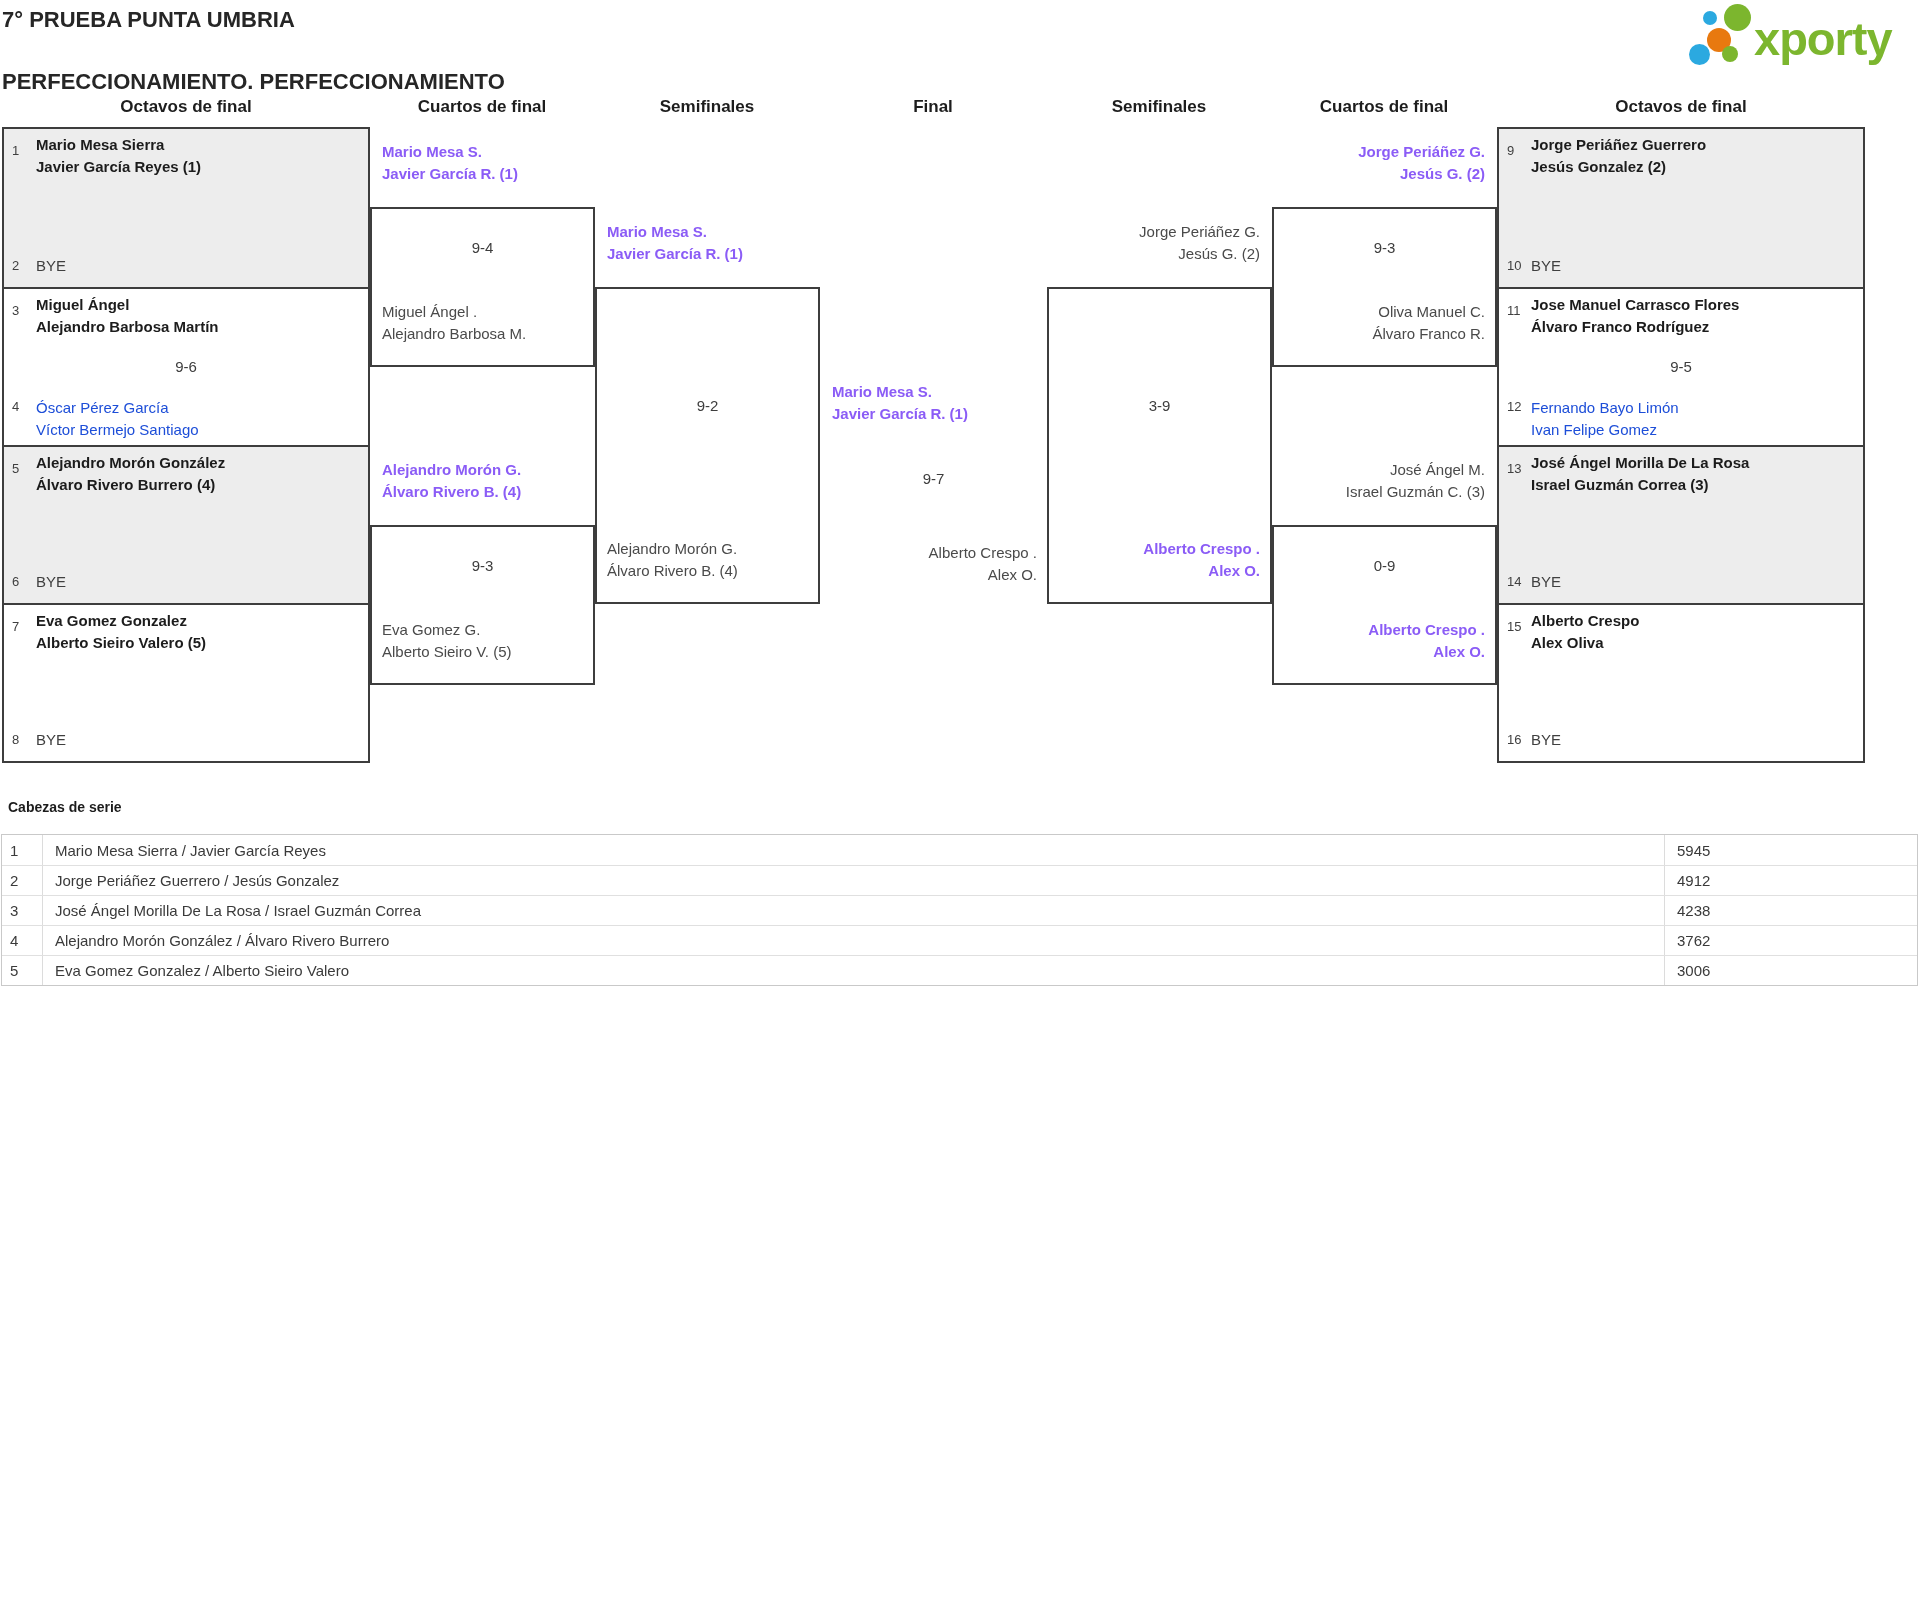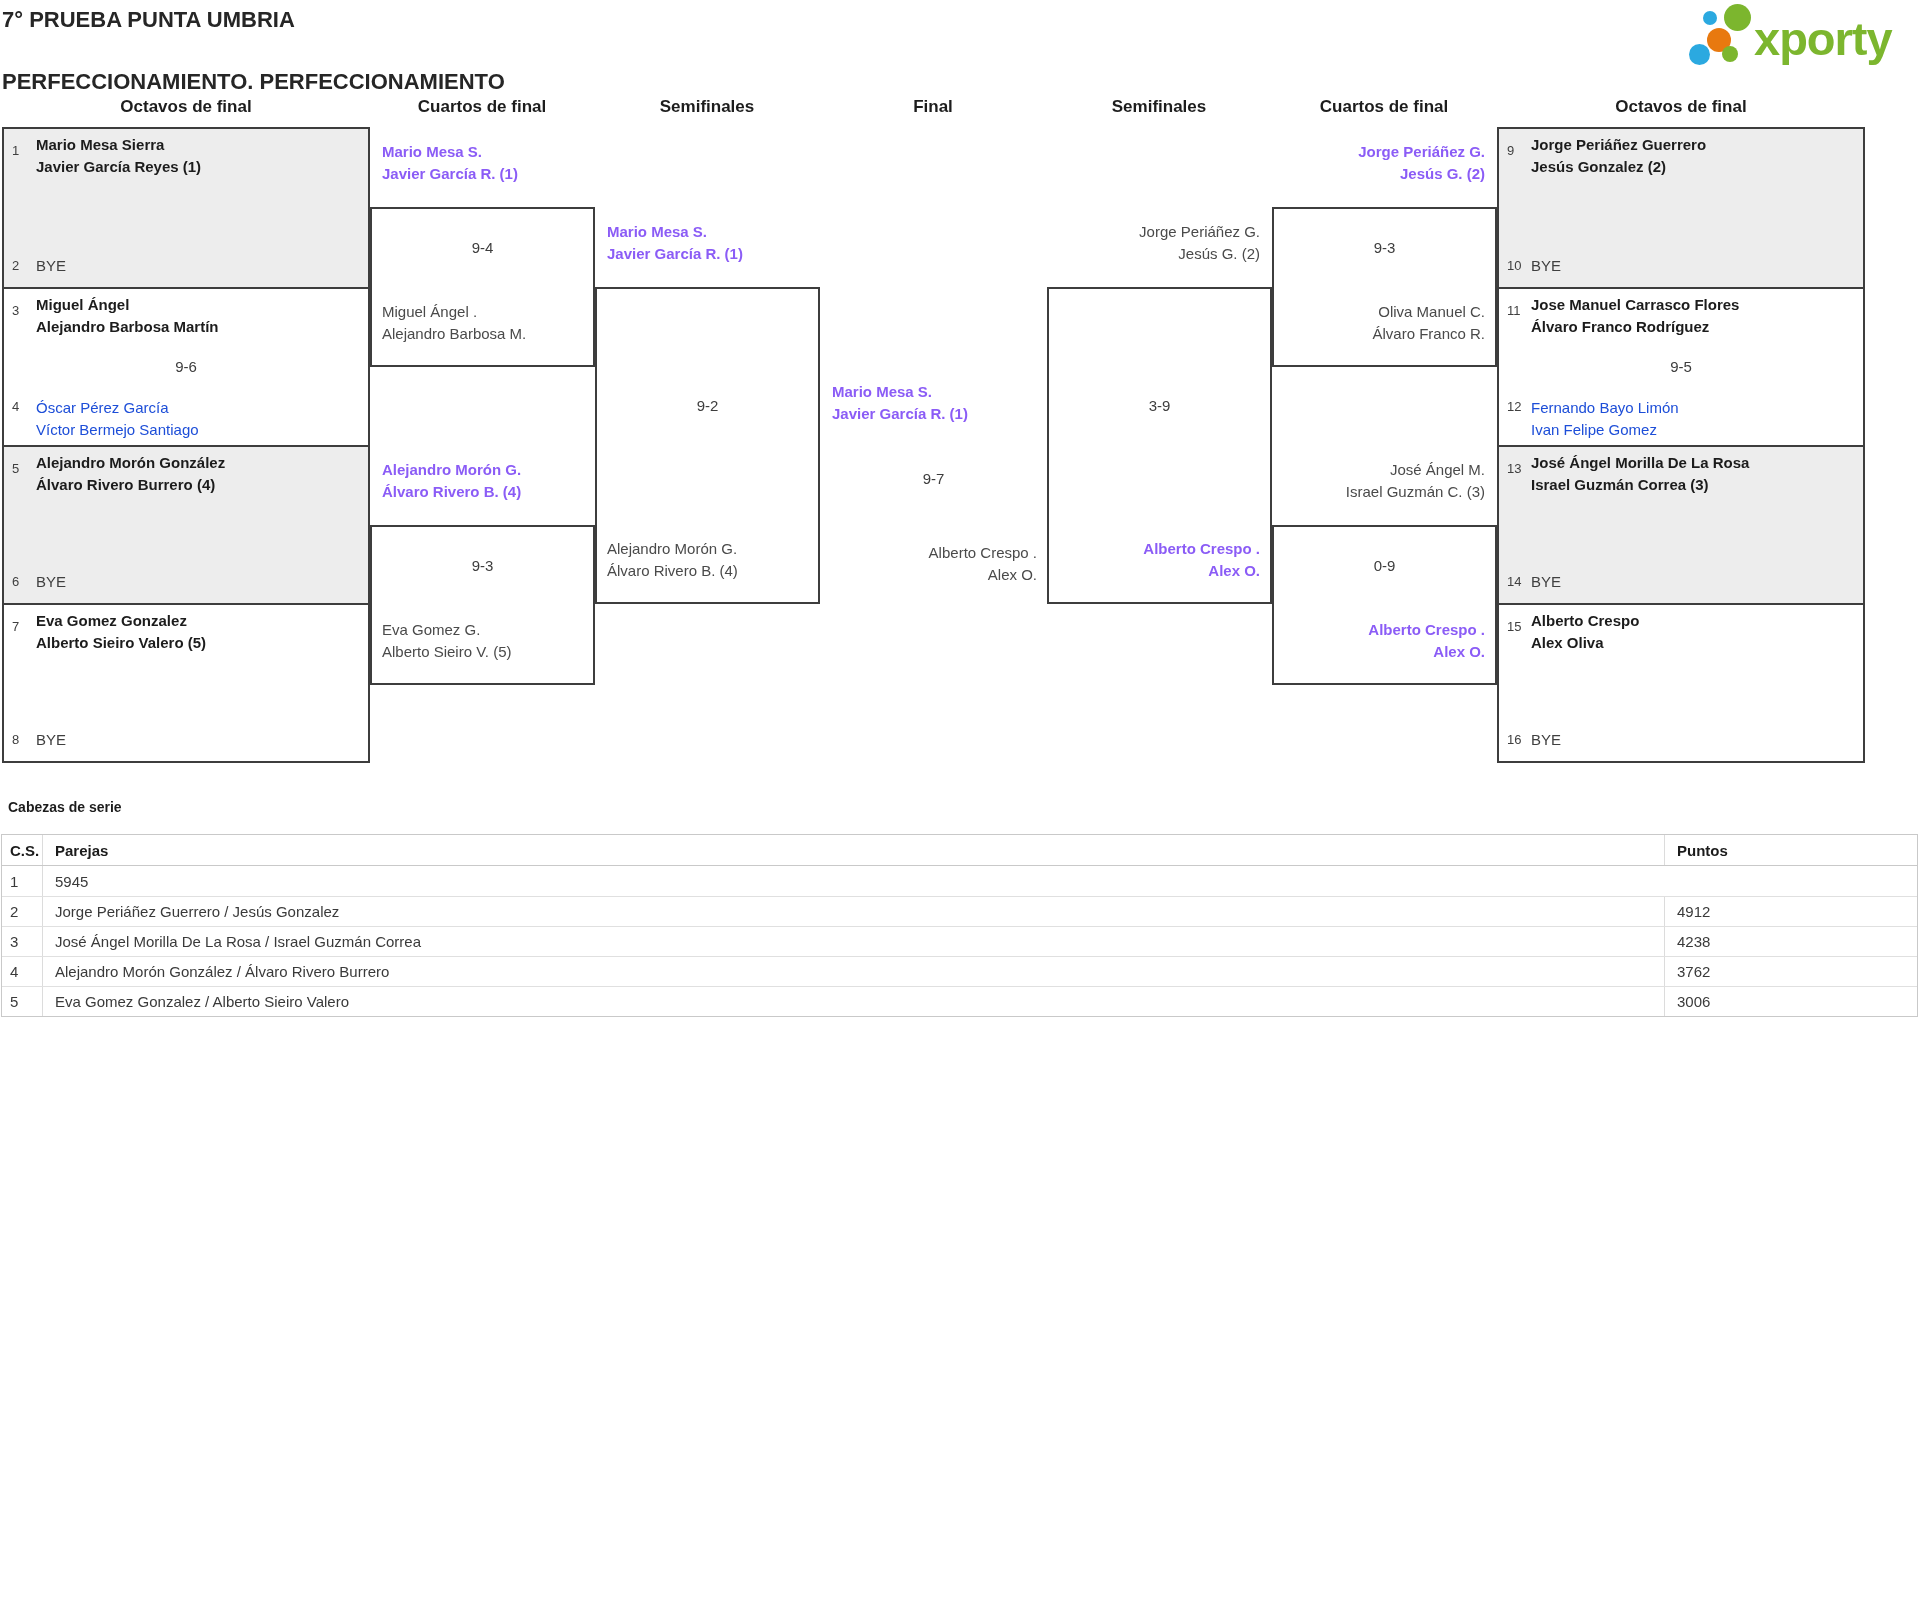--- a/index.html
+++ b/index.html
@@ -277,27 +277,23 @@
     <div>Mario Mesa S.</div>
     <div>Javier García R. (1)</div>
   </div>
   <div class="abs team-label l right" style="right:883px;top:542px;">
     <div>Alberto Crespo .</div>
     <div>Alex O.</div>
   </div>
 
   <div class="abs seeds-title">Cabezas de serie</div>
   <div class="abs seeds-table">
-    <div class="seed-row header">
-      <div class="seed-cell">C.S.</div>
-      <div class="seed-cell c2">Parejas</div>
-      <div class="seed-cell c3">Puntos</div>
-    </div>
     <div class="seed-row body">
       <div class="seed-cell">1</div>
+      <div class="seed-cell c2">Mario Mesa Sierra / Javier García Reyes</div>
       <div class="seed-cell c3">5945</div>
     </div>
     <div class="seed-row body">
       <div class="seed-cell">2</div>
       <div class="seed-cell c2">Jorge Periáñez Guerrero / Jesús Gonzalez</div>
       <div class="seed-cell c3">4912</div>
     </div>
     <div class="seed-row body">
       <div class="seed-cell">3</div>
       <div class="seed-cell c2">José Ángel Morilla De La Rosa / Israel Guzmán Correa</div>

